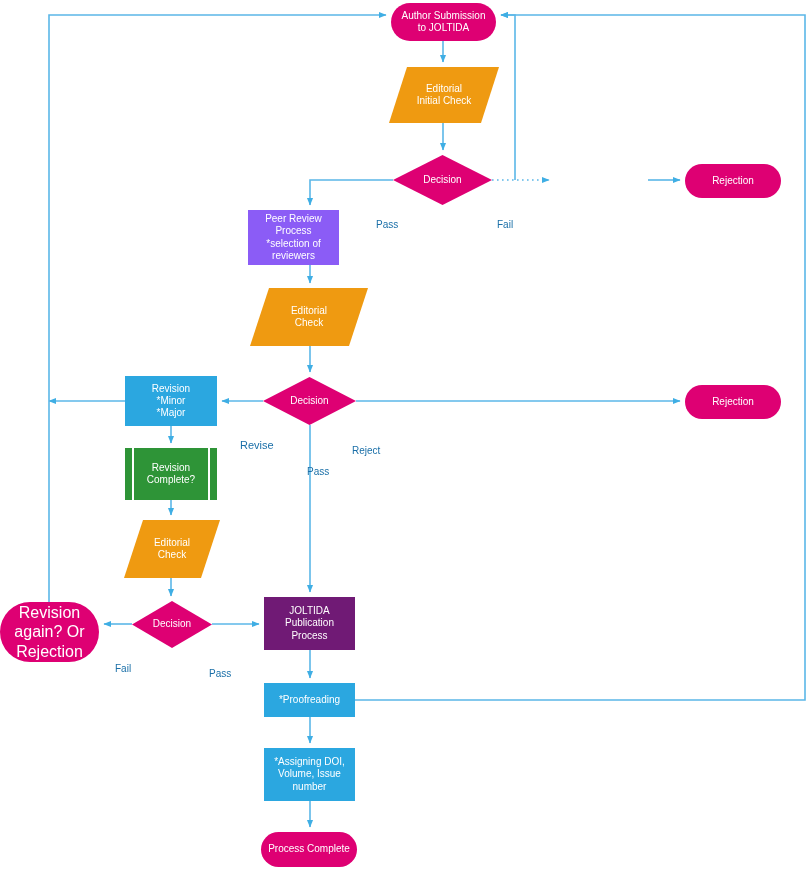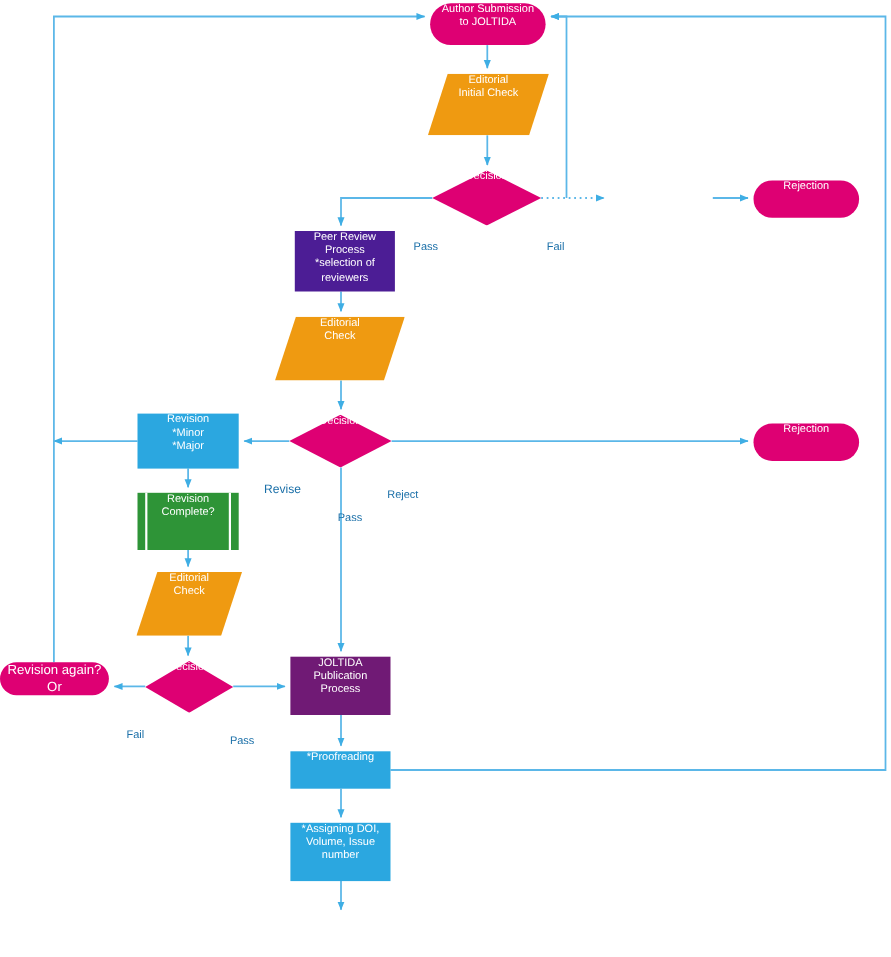--- a/index.html
+++ b/index.html
@@ -1,19 +1,19 @@
 <!DOCTYPE html>
 <html><head>
 <meta charset="utf-8">
 <style>
   html,body{margin:0;padding:0;background:#ffffff;}
   body{font-family:"Liberation Sans","DejaVu Sans",sans-serif;}
   #canvas{position:relative;width:810px;height:870px;background:#ffffff;overflow:hidden;}
   #wires{position:absolute;left:0;top:0;width:810px;height:870px;}
-  .node{position:absolute;display:flex;justify-content:center;text-align:center;color:#ffffff;box-sizing:border-box;line-height:1.22;}
+  .node{position:absolute;display:flex;align-items:center;justify-content:center;text-align:center;color:#ffffff;box-sizing:border-box;line-height:1.22;}
   .n-terminator{border-radius:999px;}
   .n-process{}
   .n-predef{}
   .n-predef .bar{position:absolute;top:0;bottom:0;width:2px;background:#ffffff;}
   .n-predef .bar.l{left:7px;}
   .n-predef .bar.r{right:7px;}
   .n-decision{background:transparent;}
   .n-decision .dia{position:absolute;left:0;top:0;width:100%;height:100%;}
   .n-decision .dlabel{position:relative;z-index:2;}
   .n-io{background:transparent;}
@@ -102,21 +102,21 @@
       <polygon points="49.5,0 99,25 49.5,50 0,25" fill="#DE0073"></polygon>
     </svg>
     <span class="dlabel">Decision</span>
   </div>
 
 
   <div class="node n-terminator" style="left:685px;top:164px;width:96px;height:34px;background:#DE0073;font-size:10px;">
     <span>Rejection</span>
   </div>
 
-  <div class="node n-process" style="left:268px;top:210px;width:91px;height:55px;background:#4c1d95;font-size:10px;">
+  <div class="node n-process" style="left:248px;top:210px;width:91px;height:55px;background:#8b5cf6;font-size:10px;">
     <span style="white-space:pre-line;">Peer Review
 Process
 *selection of
 reviewers</span>
   </div>
 
   <div class="node n-io" style="left:250px;top:288px;width:118px;height:58px;font-size:10px;">
     <svg class="par" viewBox="0 0 118 58" preserveAspectRatio="none">
       <polygon points="19,0 118,0 99,58 0,58" fill="#EF9A11"></polygon>
     </svg>
@@ -156,41 +156,44 @@
 Check</span>
   </div>
 
   <div class="node n-decision" style="left:132px;top:601px;width:80px;height:47px;font-size:10px;">
     <svg class="dia" viewBox="0 0 80 47" preserveAspectRatio="none">
       <polygon points="40,0 80,23.5 40,47 0,23.5" fill="#DE0073"></polygon>
     </svg>
     <span class="dlabel">Decision</span>
   </div>
 
-  <div class="node n-terminator" style="left:0px;top:602px;width:99px;height:30px;background:#DE0073;font-size:12px;">
+  <div class="node n-terminator" style="left:0px;top:602px;width:99px;height:60px;background:#DE0073;font-size:16px;">
     <span style="white-space:pre-line;">Revision again? Or
 Rejection</span>
   </div>
 
   <div class="node n-process" style="left:264px;top:597px;width:91px;height:53px;background:#701a75;font-size:10px;">
     <span style="white-space:pre-line;">JOLTIDA
 Publication
 Process</span>
   </div>
 
   <div class="node n-process" style="left:264px;top:748px;width:91px;height:53px;background:#2BA7E0;font-size:10px;">
     <span style="white-space:pre-line;">*Assigning DOI,
 Volume, Issue
 number</span>
   </div>
 
   <div class="node n-process" style="left:264px;top:683px;width:91px;height:34px;background:#2BA7E0;font-size:10px;">
     <span>*Proofreading</span>
   </div>
 
+  <div class="node n-terminator" style="left:261px;top:832px;width:96px;height:35px;background:#DE0073;font-size:10px;">
+    <span>Process Complete</span>
+  </div>
 
   <span class="edge-label" style="left:376px;top:183px;font-size:10px;">Pass</span>
   <span class="edge-label" style="left:497px;top:183px;font-size:10px;">Fail</span>
   <span class="edge-label" style="left:240px;top:403px;font-size:11px;">Revise</span>
   <span class="edge-label" style="left:352px;top:409px;font-size:10px;">Reject</span>
   <span class="edge-label" style="left:307px;top:430px;font-size:10px;">Pass</span>
   <span class="edge-label" style="left:115px;top:627px;font-size:10px;">Fail</span>
   <span class="edge-label" style="left:209px;top:632px;font-size:10px;">Pass</span>
 
 </div>

